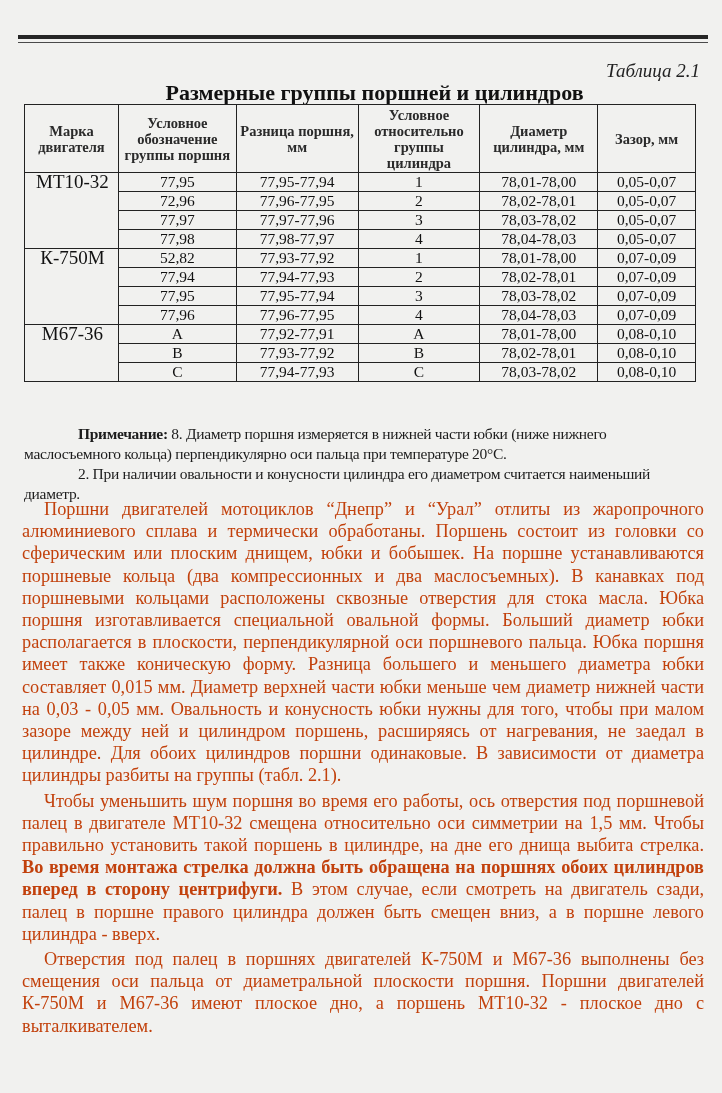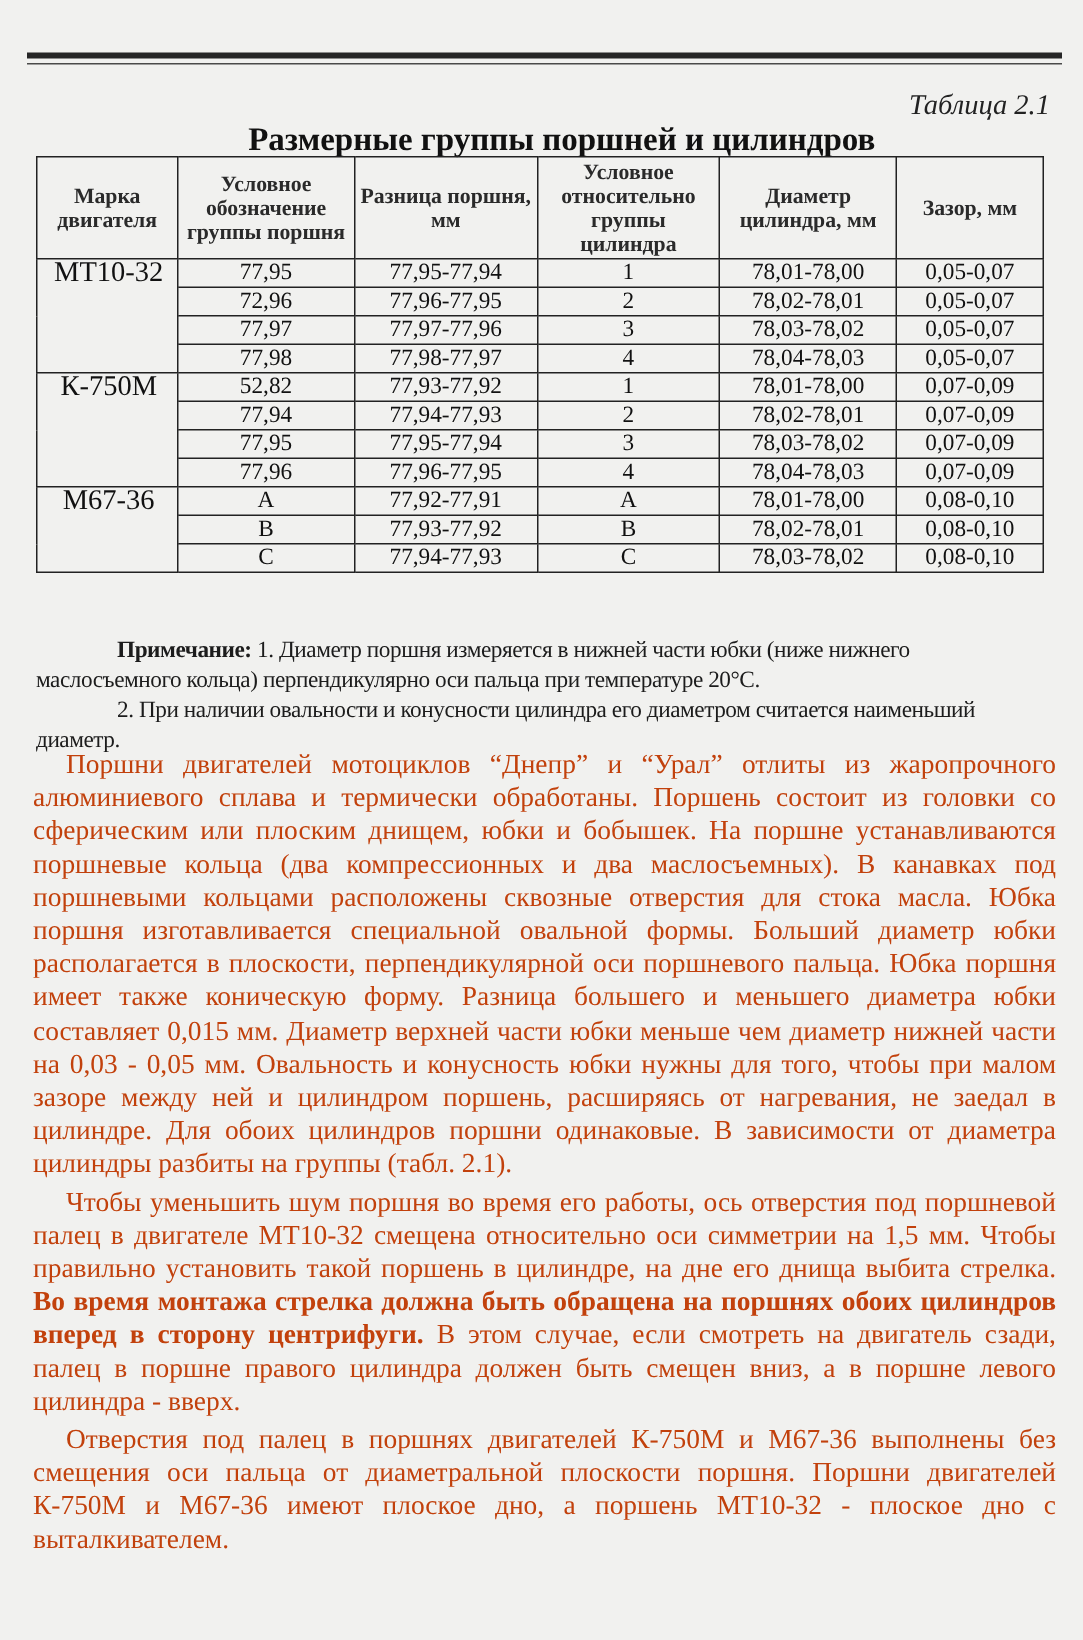--- a/index.html
+++ b/index.html
@@ -174,21 +174,21 @@
           <td>С</td>
           <td>77,94-77,93</td>
           <td>С</td>
           <td>78,03-78,02</td>
           <td>0,08-0,10</td>
         </tr>
       </tbody>
   </table>
 
   <div class="note">
-    <p><span class="note-label">Примечание:</span> <span>1. Диаметр поршня измеряется в нижней части юбки (ниже нижнего маслосъемного кольца) перпендикулярно оси пальца при температуре 20°С.</span></p>
+    <p><span class="note-label">Примечание:</span> <span>8. Диаметр поршня измеряется в нижней части юбки (ниже нижнего маслосъемного кольца) перпендикулярно оси пальца при температуре 20°С.</span></p>
     <p>2. При наличии овальности и конусности цилиндра его диаметром считается наименьший диаметр.</p>
   </div>
 
 
   <div class="body-text">
     <p>Поршни двигателей мотоциклов “Днепр” и “Урал” отлиты из жаропрочного алюминиевого сплава и термически обработаны. Поршень состоит из головки со сферическим или плоским днищем, юбки и бобышек. На поршне устанавливаются поршневые кольца (два компрессионных и два маслосъемных). В канавках под поршневыми кольцами расположены сквозные отверстия для стока масла. Юбка поршня изготавливается специальной овальной формы. Больший диаметр юбки располагается в плоскости, перпендикулярной оси поршневого пальца. Юбка поршня имеет также коническую форму. Разница большего и меньшего диаметра юбки составляет 0,015 мм. Диаметр верхней части юбки меньше чем диаметр нижней части на 0,03 - 0,05 мм. Овальность и конусность юбки нужны для того, чтобы при малом зазоре между ней и цилиндром поршень, расширяясь от нагревания, не заедал в цилиндре. Для обоих цилиндров поршни одинаковые. В зависимости от диаметра цилиндры разбиты на группы (табл. 2.1).</p>
     <p><span>Чтобы уменьшить шум поршня во время его работы, ось отверстия под поршневой палец в двигателе МТ10-32 смещена относительно оси симметрии на 1,5 мм. Чтобы правильно установить такой поршень в цилиндре, на дне его днища выбита стрелка. </span><b>Во время монтажа стрелка должна быть обращена на поршнях обоих цилиндров вперед в сторону центрифуги.</b><span> В этом случае, если смотреть на двигатель сзади, палец в поршне правого цилиндра должен быть смещен вниз, а в поршне левого цилиндра - вверх.</span></p>
     <p>Отверстия под палец в поршнях двигателей К-750М и М67-36 выполнены без смещения оси пальца от диаметральной плоскости поршня. Поршни двигателей К-750М и М67-36 имеют плоское дно, а поршень МТ10-32 - плоское дно с выталкивателем.</p>
   </div>
 </div>

